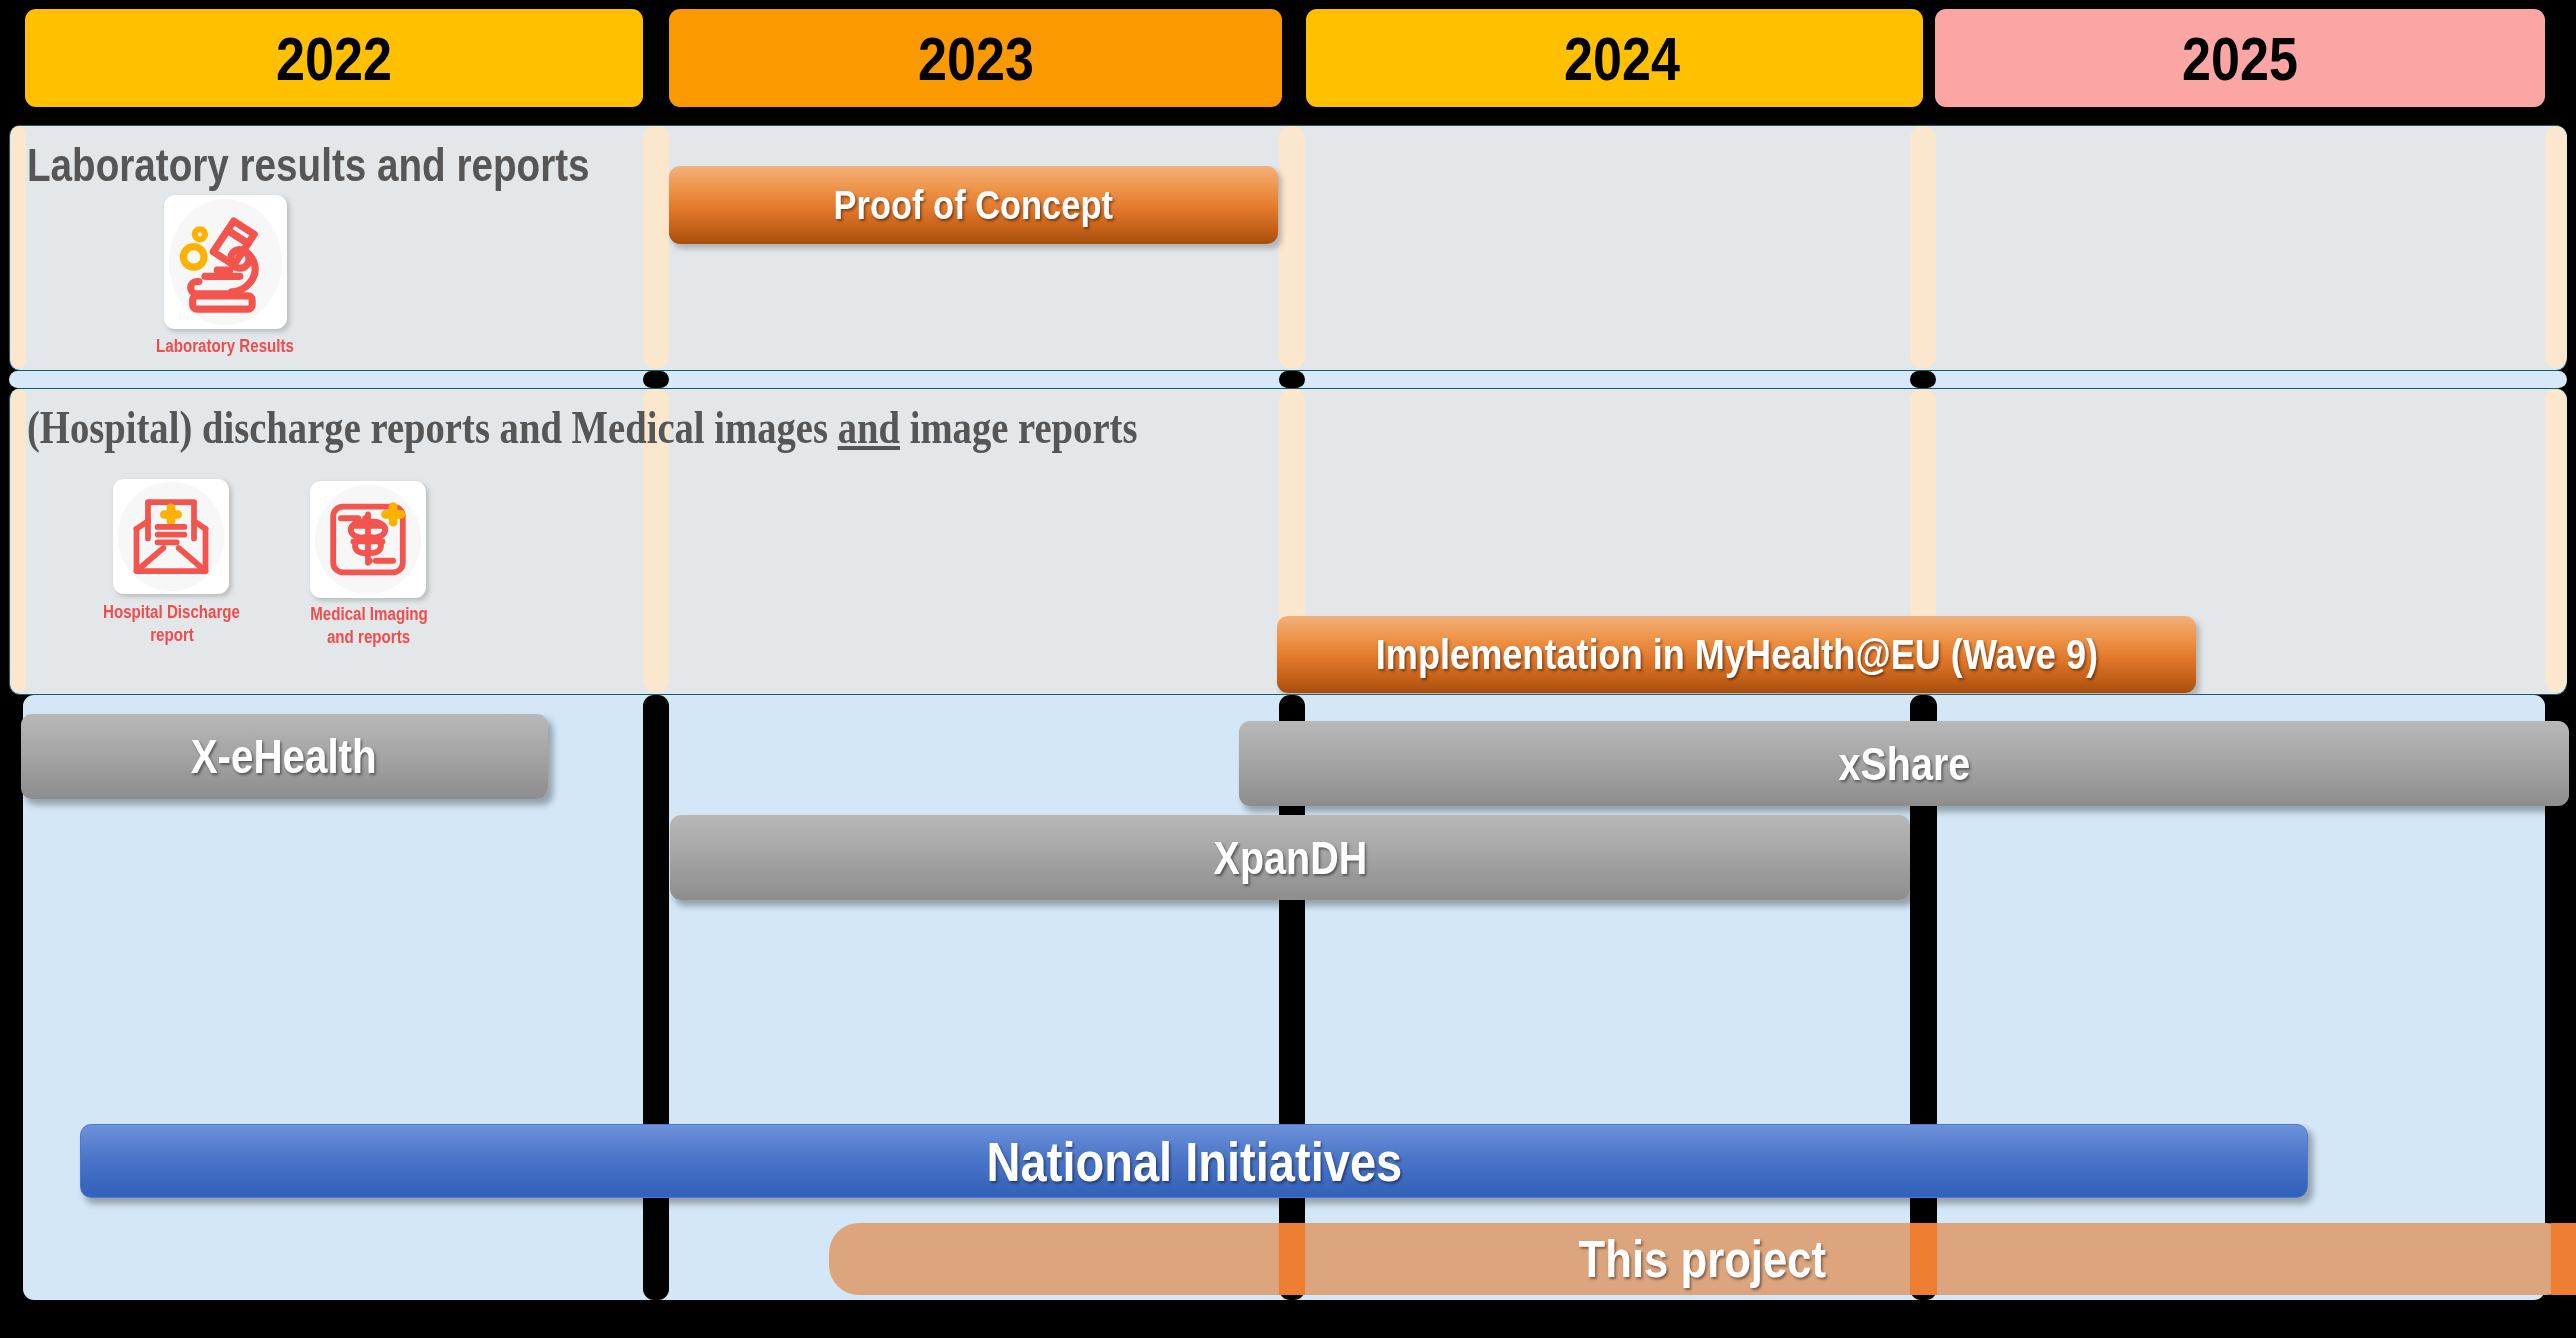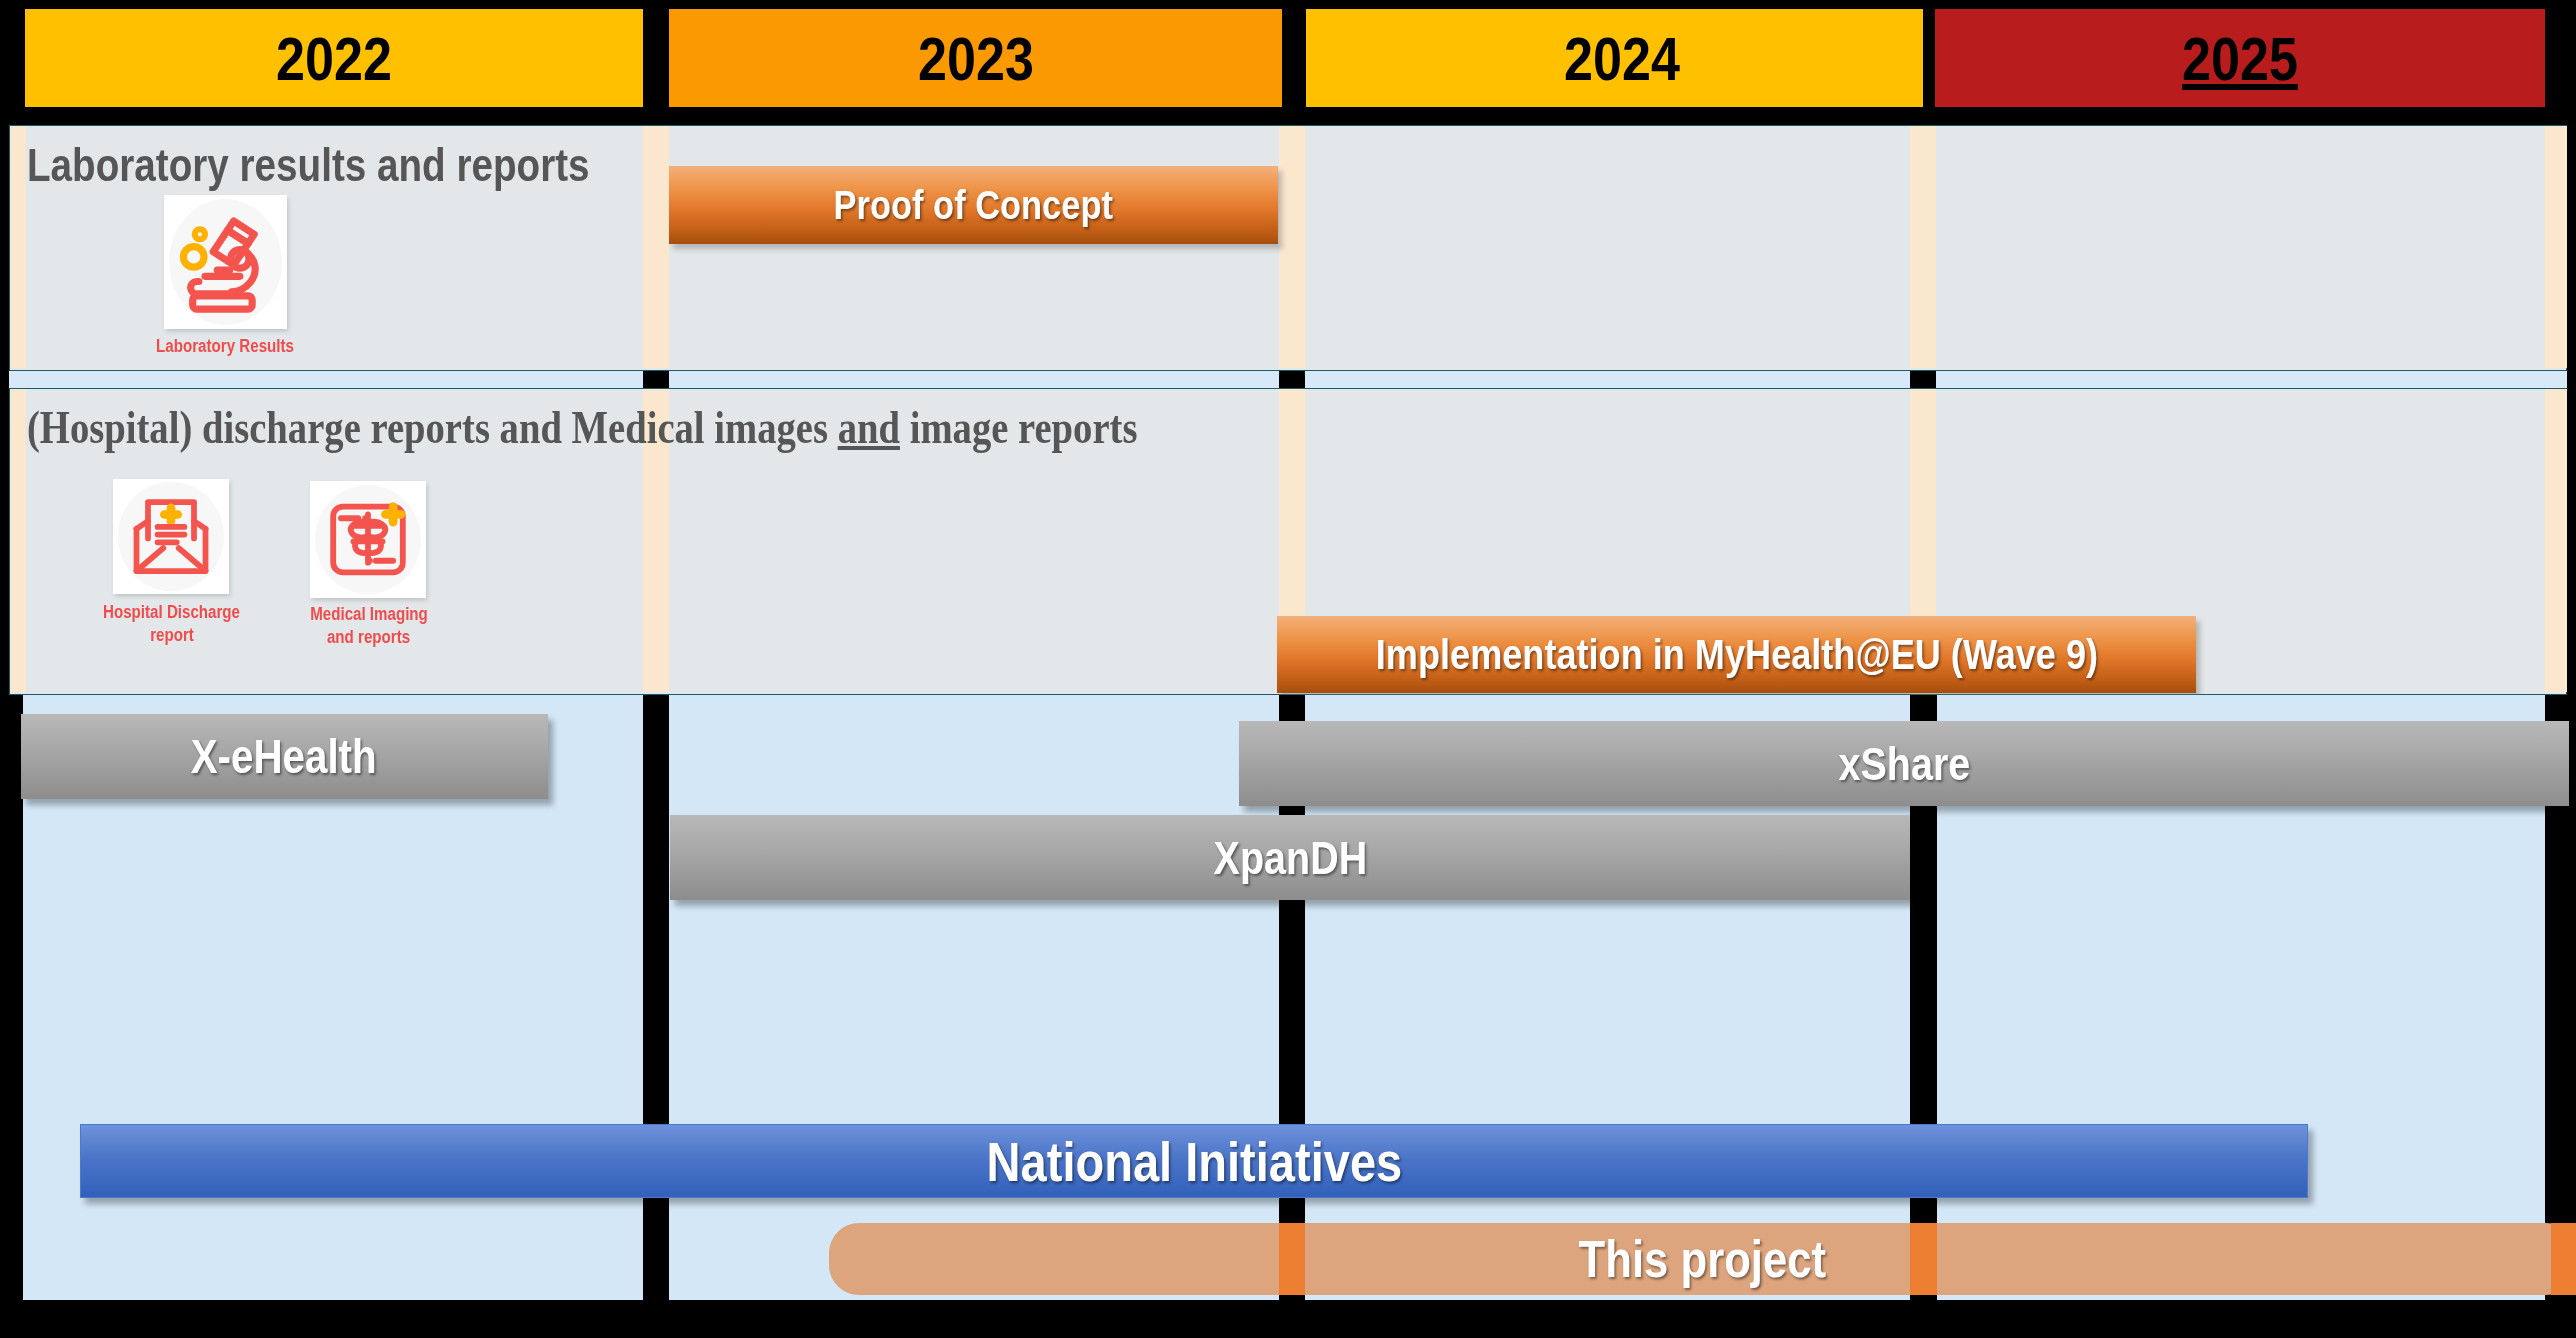--- a/index.html
+++ b/index.html
@@ -1,18 +1,18 @@
 <!DOCTYPE html>
 <html style="font-size:9.4px"><head>
 <meta charset="utf-8">
 <style>
   html,body{margin:0;padding:0;background:#000;}
   .canvas{position:relative;width:2576px;height:1338px;background:#000;overflow:hidden;
           font-family:"Liberation Sans","DejaVu Sans",sans-serif;}
-  .abs{position:absolute;}
+  .abs{position:absolute;border-radius:11px;}
 
   
   .yearbox{top:9.4px;height:98px;display:flex;align-items:center;justify-content:center;
            font-size:62px;font-weight:bold;color:#000;box-shadow:3.5px 4.1px 0 rgba(0,0,0,0.28);}
   .y2022{left:24.6px;width:618px;}
   .y2023{left:669px;width:613px;}
   .y2024{left:1306px;width:602px;padding-left:15px;}
   .y2025{left:1935px;width:610px;}
 
   .cond{display:inline-block;transform:scaleX(.84);transform-origin:50% 50%;white-space:nowrap;}
@@ -95,21 +95,21 @@
 
   <div class="abs yearbox y2022" style="background: rgb(255, 192, 0);">
     <span class="cond">2022</span>
   </div>
   <div class="abs yearbox y2023" style="background: rgb(251, 153, 0);">
     <span class="cond">2023</span>
   </div>
   <div class="abs yearbox y2024" style="background: rgb(255, 192, 0);">
     <span class="cond">2024</span>
   </div>
-  <div class="abs yearbox y2025" style="background: #b91c1c; text-decoration: underline;">
+  <div class="abs yearbox y2025" style="background: #fca5a5;">
     <span class="cond">2025</span>
   </div>
 
   <div class="abs grayrow row-lab"></div>
 
   <div class="abs peach stripe-r1 sx-left"></div>
   <div class="abs peach stripe-r1 sx-1"></div>
   <div class="abs peach stripe-r1 sx-2"></div>
   <div class="abs peach stripe-r1 sx-3"></div>
   <div class="abs peach stripe-r1 sx-right"></div>

